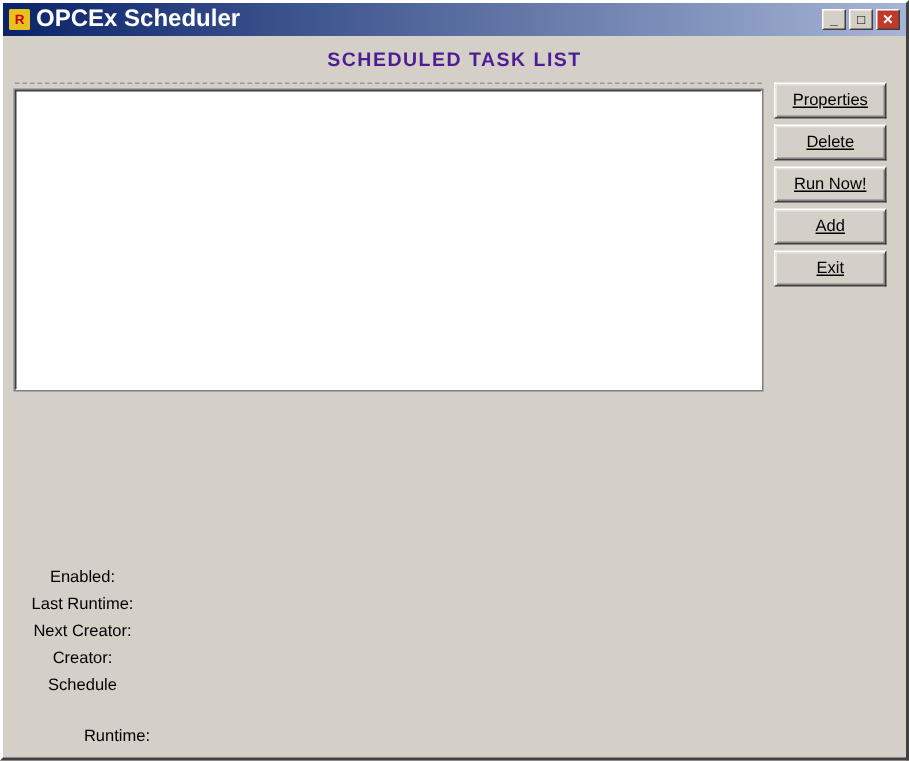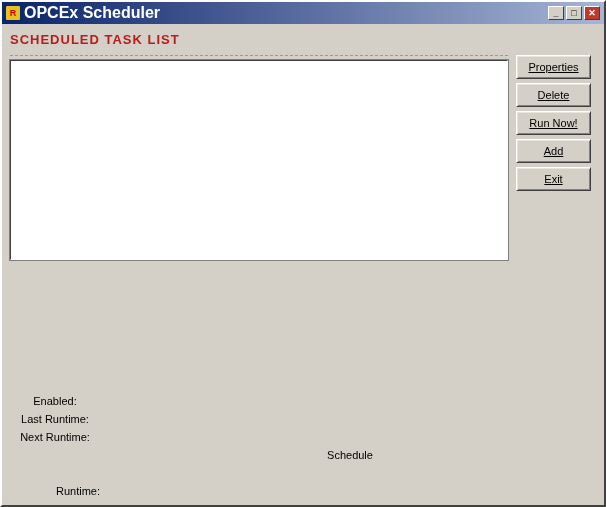--- a/index.html
+++ b/index.html
@@ -92,23 +92,24 @@
     }
 
     .window-content {
       flex: 1;
       display: flex;
       flex-direction: column;
       padding: 8px;
     }
 
     .page-title {
+      text-align: center;
       font-size: 13px;
       font-weight: bold;
-      color: #b91c1c;
+      color: #4c1d95;
       letter-spacing: 1px;
       margin-bottom: 8px;
     }
 
     .main-area {
       display: flex;
       gap: 8px;
       flex: 1;
     }
 
@@ -243,23 +244,24 @@
       </div>
     </div>
 
     <div class="info-section">
       <span class="info-label">Enabled:</span>
       <span class="info-value"></span>
 
       <span class="info-label">Last Runtime:</span>
       <span class="info-value"></span>
 
-      <span class="info-label">Next Runtime:</span>
-      <span class="info-value"></span>
-
+      <span class="info-label">Next Creator:</span>
+      <span class="info-value"></span>
+
+      <span class="info-label">Creator:</span>
       <span class="info-value"></span>
 
       <span class="info-label">Schedule</span>
       <span class="info-value"></span>
     </div>
 
     <div class="comments-section">
       <span class="comments-label">Runtime:</span>
       <span class="comments-value"></span>
     </div>

